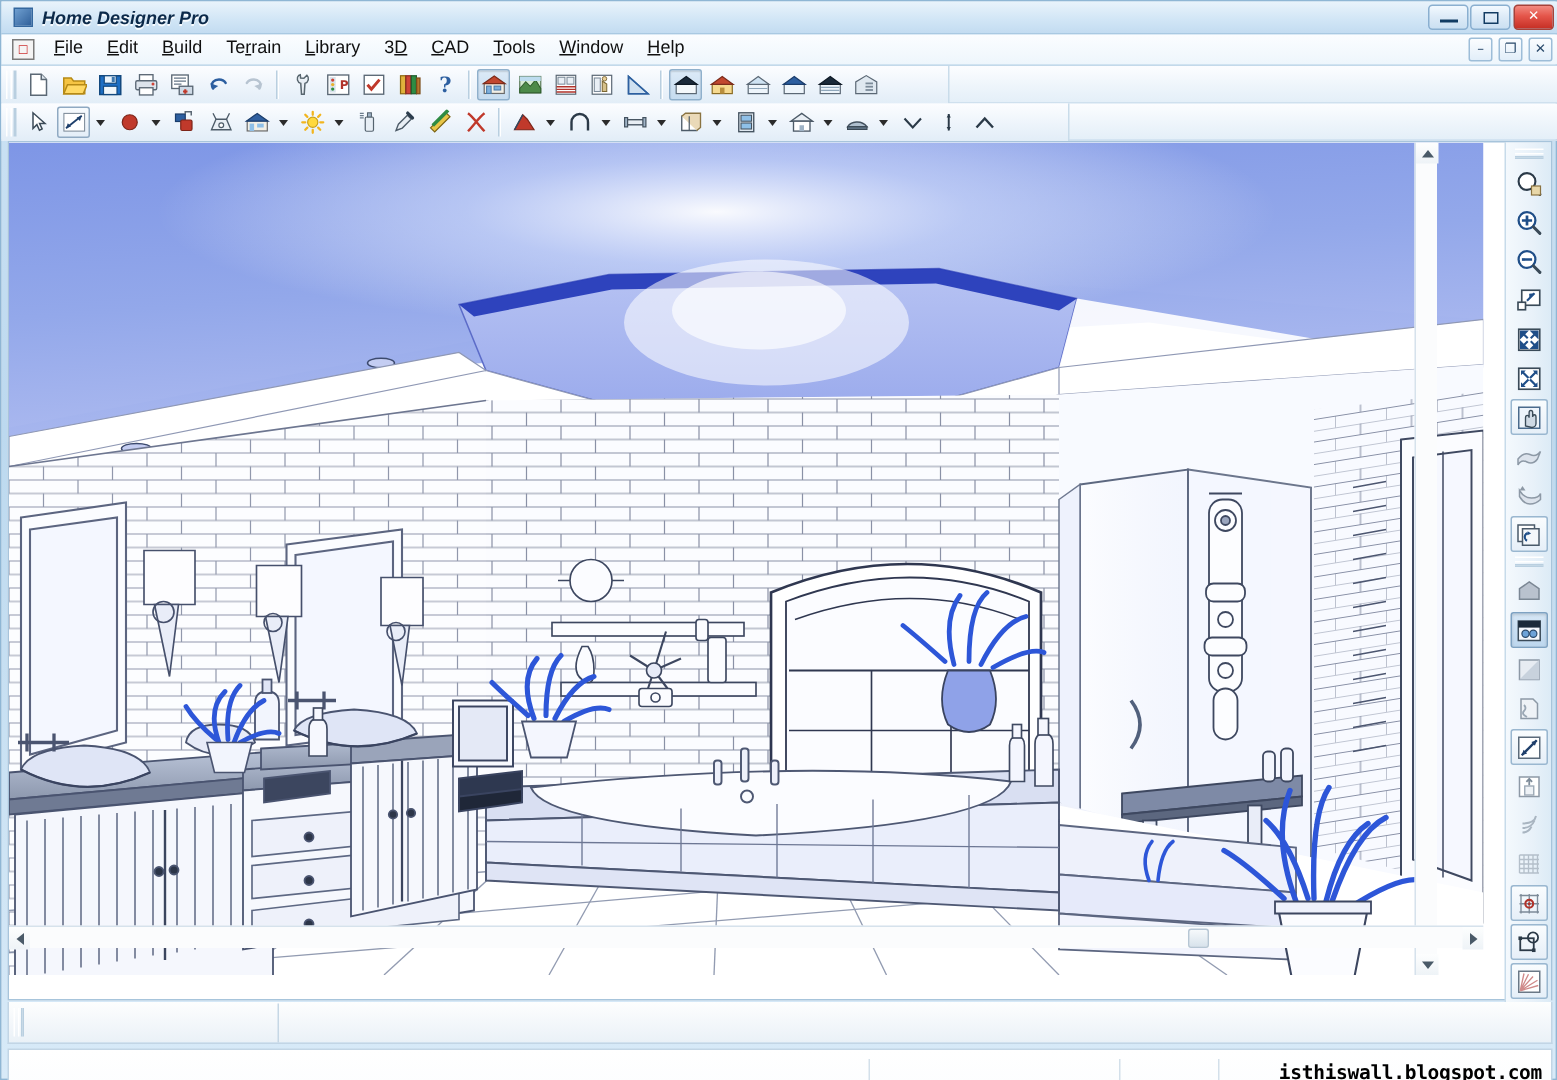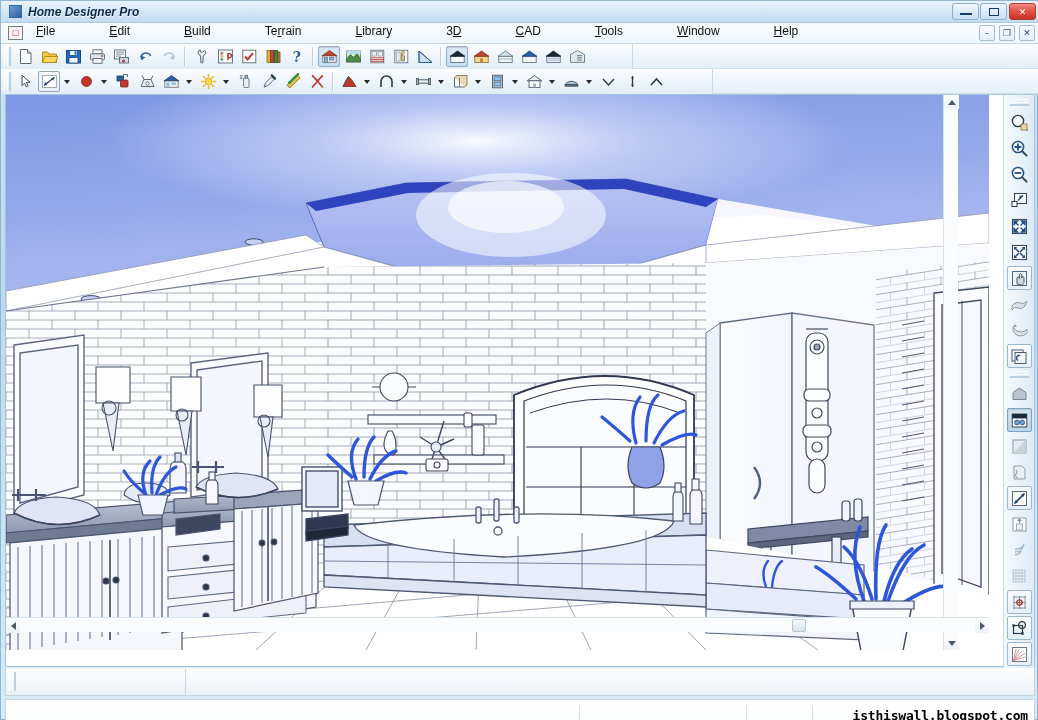--- a/index.html
+++ b/index.html
@@ -60,21 +60,21 @@
   #menu-bar{
     position:absolute; left:0; top:22px; width:1038px; height:21px;
     background:linear-gradient(180deg,#fbfdff 0%,#eef6fc 100%);
     border-bottom:1px solid #c3d9ea;
   }
   #menu-doc-icon{
     position:absolute; left:7px; top:3px; width:15px; height:14px;
     border:1px solid #7b7b7b; background:#f4f4f4;
     font-size:8px; line-height:13px; text-align:center; color:#c33;
   }
-  #menu-items{ position:absolute; left:27px; top:0; height:16px; display:flex; align-items:center;gap:38px; }
+  #menu-items{ position:absolute; left:27px; top:0; height:16px; display:flex; align-items:center; }
   .menu-item{
     height:21px; line-height:21px; padding:0 8px; font-size:12px; color:#101010;
     white-space:nowrap; cursor:default;
   }
   .menu-item u{ text-decoration:underline; }
   .mdibtn{
     position:absolute; top:2px; width:16px; height:16px;
     border:1px solid #9dbdd8; border-radius:2px;
     background:linear-gradient(180deg,#fbfdff,#e2eef9);
     font-size:9px; line-height:14px; text-align:center; color:#2a4a6b;

